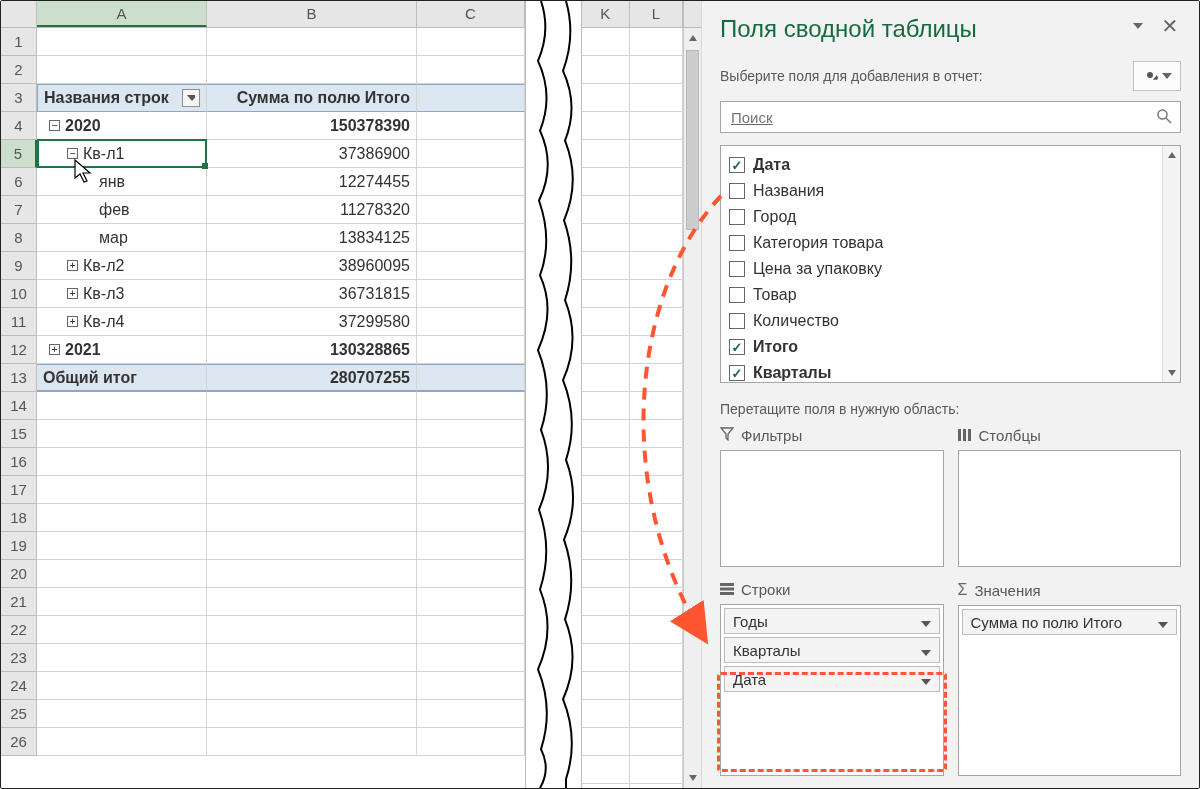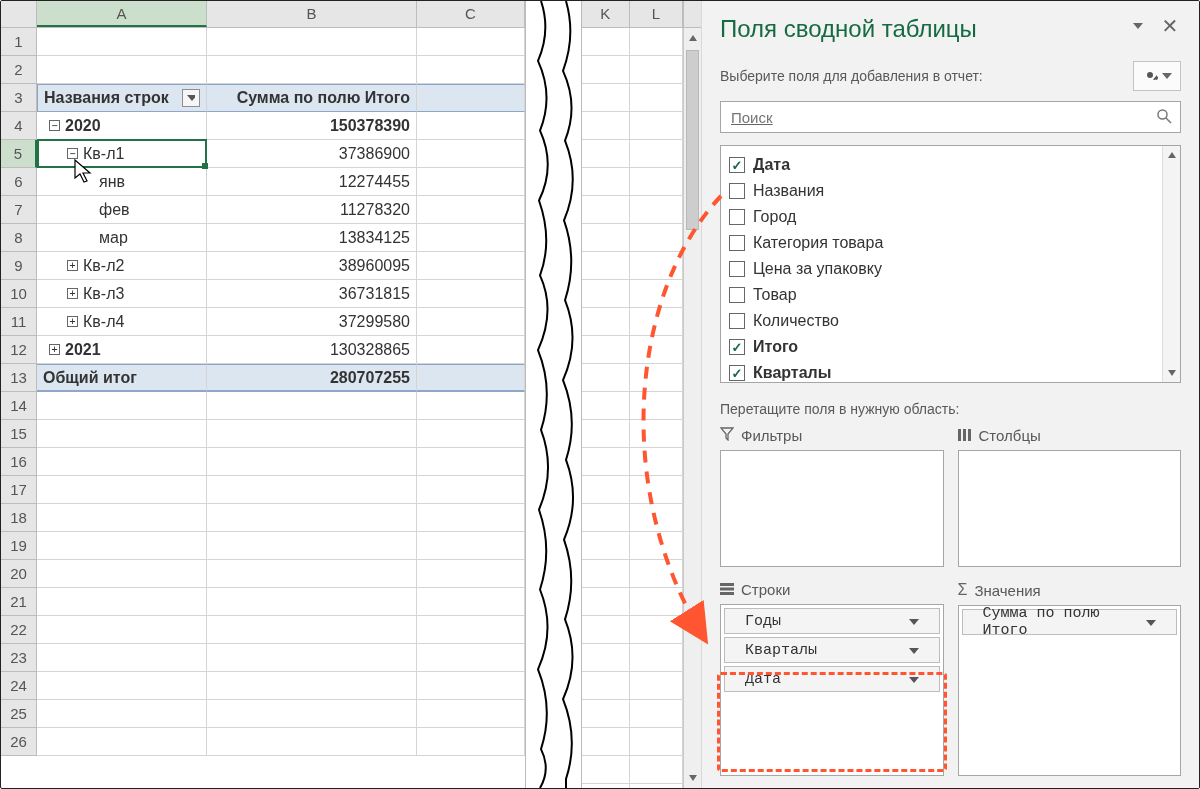--- a/index.html
+++ b/index.html
@@ -228,22 +228,22 @@
   .dz-title {
     color: var(--muted); font-size: 15px; margin-bottom: 6px;
     display: flex; align-items: center; gap: 7px;
   }
   .dz-box {
     flex: 1; background: #fff; border: 1px solid var(--box-border);
     padding: 3px; overflow: hidden;
   }
   .dz-item {
     height: 26px; border: 1px solid #bdbdbd; background: #f4f4f4;
-    display: flex; align-items: center; padding: 0 20px; margin-bottom: 3px;
-    font-size: 15px; position: relative; font-family: Liberation Mono, monospace;
+    display: flex; align-items: center; padding: 0 8px; margin-bottom: 3px;
+    font-size: 15px; position: relative;
   }
   .dz-item .caret {
     margin-left: auto;
   }
   .highlight-box {
     position: absolute;
     border: 3px dashed var(--highlight);
     border-radius: 4px;
     pointer-events: none;
   }
@@ -362,21 +362,21 @@
           </div>
           <div class="cell col-B">37299580</div>
           <div class="cell col-C"></div>
         </div>
         <div class="row">
           <div class="row-h">12</div>
           <div class="cell col-A ind-1">
             <span class="exp-box">+</span>
             <span style="font-weight:700">2021</span>
           </div>
-          <div class="cell col-B" style="font-weight: 400;">130328865</div>
+          <div class="cell col-B" style="font-weight: 700;">130328865</div>
           <div class="cell col-C"></div>
         </div>
         <div class="row total-row">
           <div class="row-h">13</div>
           <div class="cell col-A">Общий итог</div>
           <div class="cell col-B">280707255</div>
           <div class="cell col-C"></div>
         </div>
         <div class="row">
           <div class="row-h">14</div>

